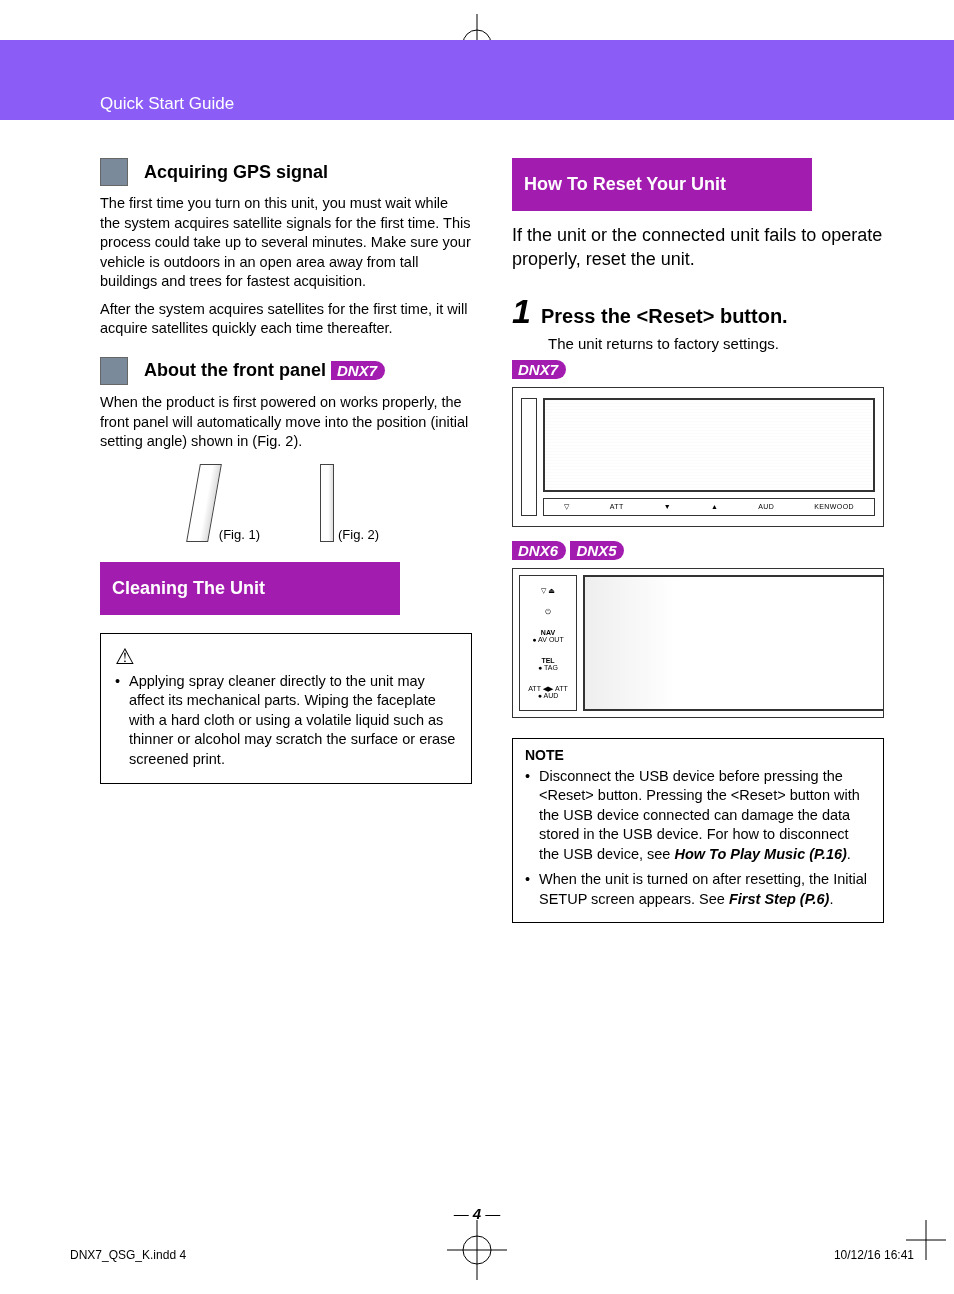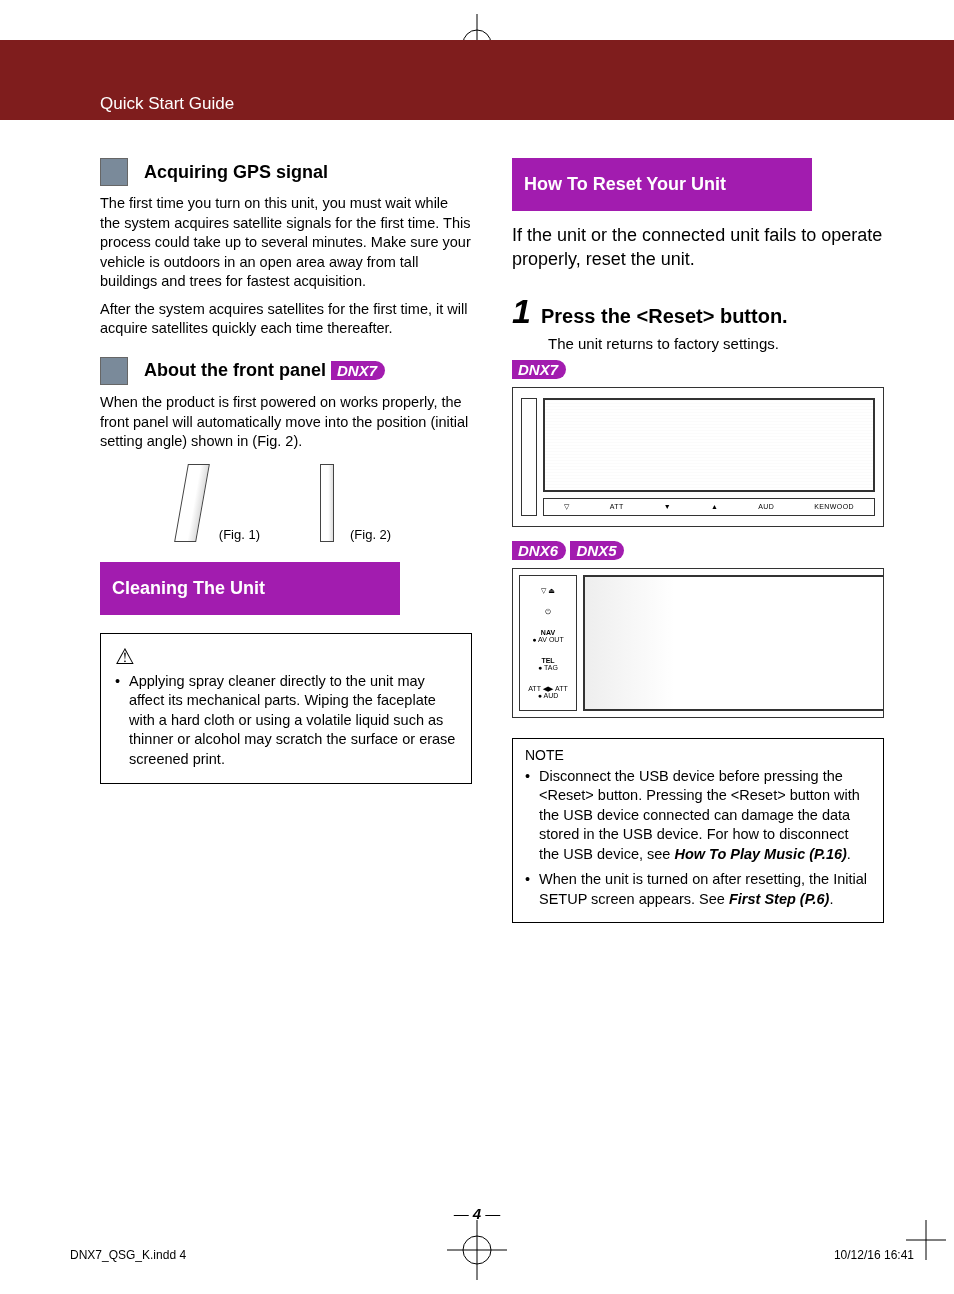--- a/index.html
+++ b/index.html
@@ -5,21 +5,21 @@
   * { box-sizing: border-box; margin: 0; padding: 0; }
   body {
     font-family: "Helvetica Neue", Arial, sans-serif;
     width: 954px;
     height: 1294px;
     background: #fff;
     position: relative;
     color: #000;
   }
   .black-band {
-    background: #7f1d1d;
+    background: #8b5cf6;
     height: 80px;
     width: 100%;
     margin-top: 40px;
     position: relative;
   }
   .guide-title {
     color: #fff;
     position: absolute;
     bottom: 6px;
     left: 100px;
@@ -63,21 +63,21 @@
     position: relative;
     font-style: italic;
   }
   .fig-row {
     display: flex;
     justify-content: center;
     gap: 60px;
     margin: 12px 0 20px;
     font-size: 13px;
   }
-  .fig-item { display: flex; align-items: flex-end; gap: 16px; justify-content: space-between; }
+  .fig-item { display: flex; align-items: flex-end; gap: 4px; justify-content: space-between; }
   .panel-shape1 {
     width: 22px; height: 78px;
     border: 1px solid #444;
     background: linear-gradient(to right, #fff 60%, #ddd);
     transform: skewX(-10deg);
   }
   .panel-shape2 {
     width: 14px; height: 78px;
     border: 1px solid #444;
     background: linear-gradient(to right, #fff 60%, #ddd);
@@ -181,21 +181,21 @@
     background: linear-gradient(90deg, #eee, #fff 30%);
     border-top: 2px solid #333;
     border-bottom: 2px solid #333;
     border-left: 2px solid #333;
   }
   .note-box {
     border: 1px solid #000;
     padding: 8px 12px 12px;
     margin-top: 20px;
   }
-  .note-title { font-weight: 400; font-size: 14px; margin-bottom: 4px; }
+  .note-title { font-weight: 700; font-size: 14px; margin-bottom: 4px; }
   .bold-ital { font-weight: 700; font-style: italic; }
   .page-num {
     position: absolute;
     left: 0; right: 0;
     bottom: 72px;
     text-align: center;
     font-size: 15px;
     font-style: italic;
   }
   .page-num .n { font-weight: 700; }

